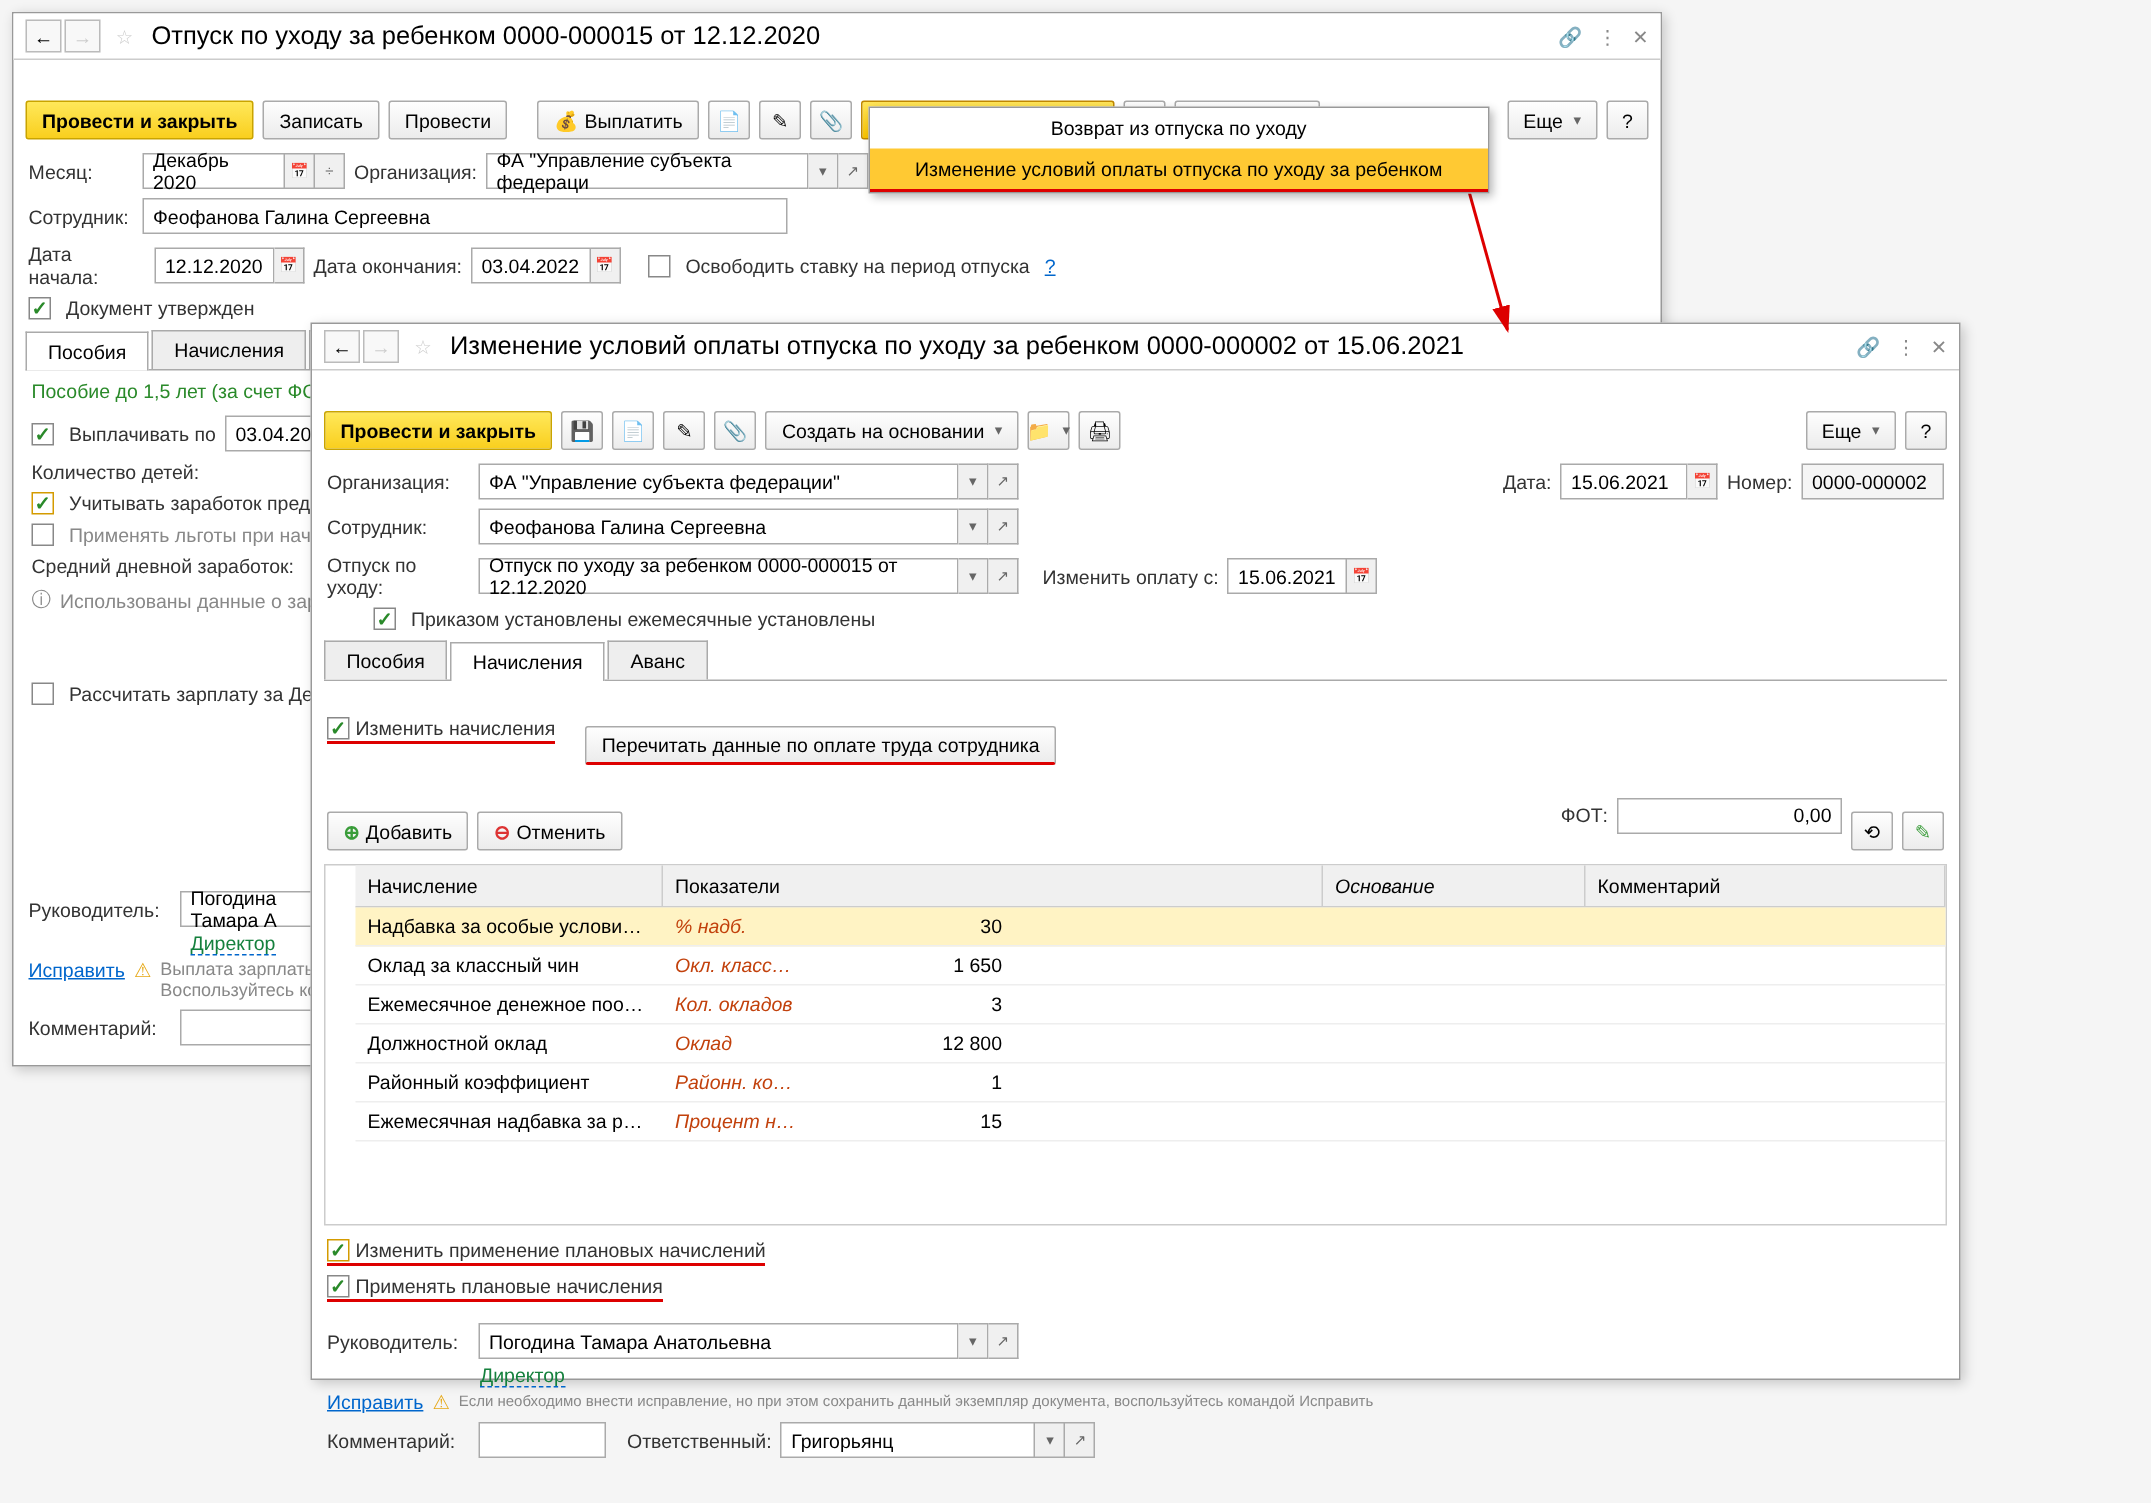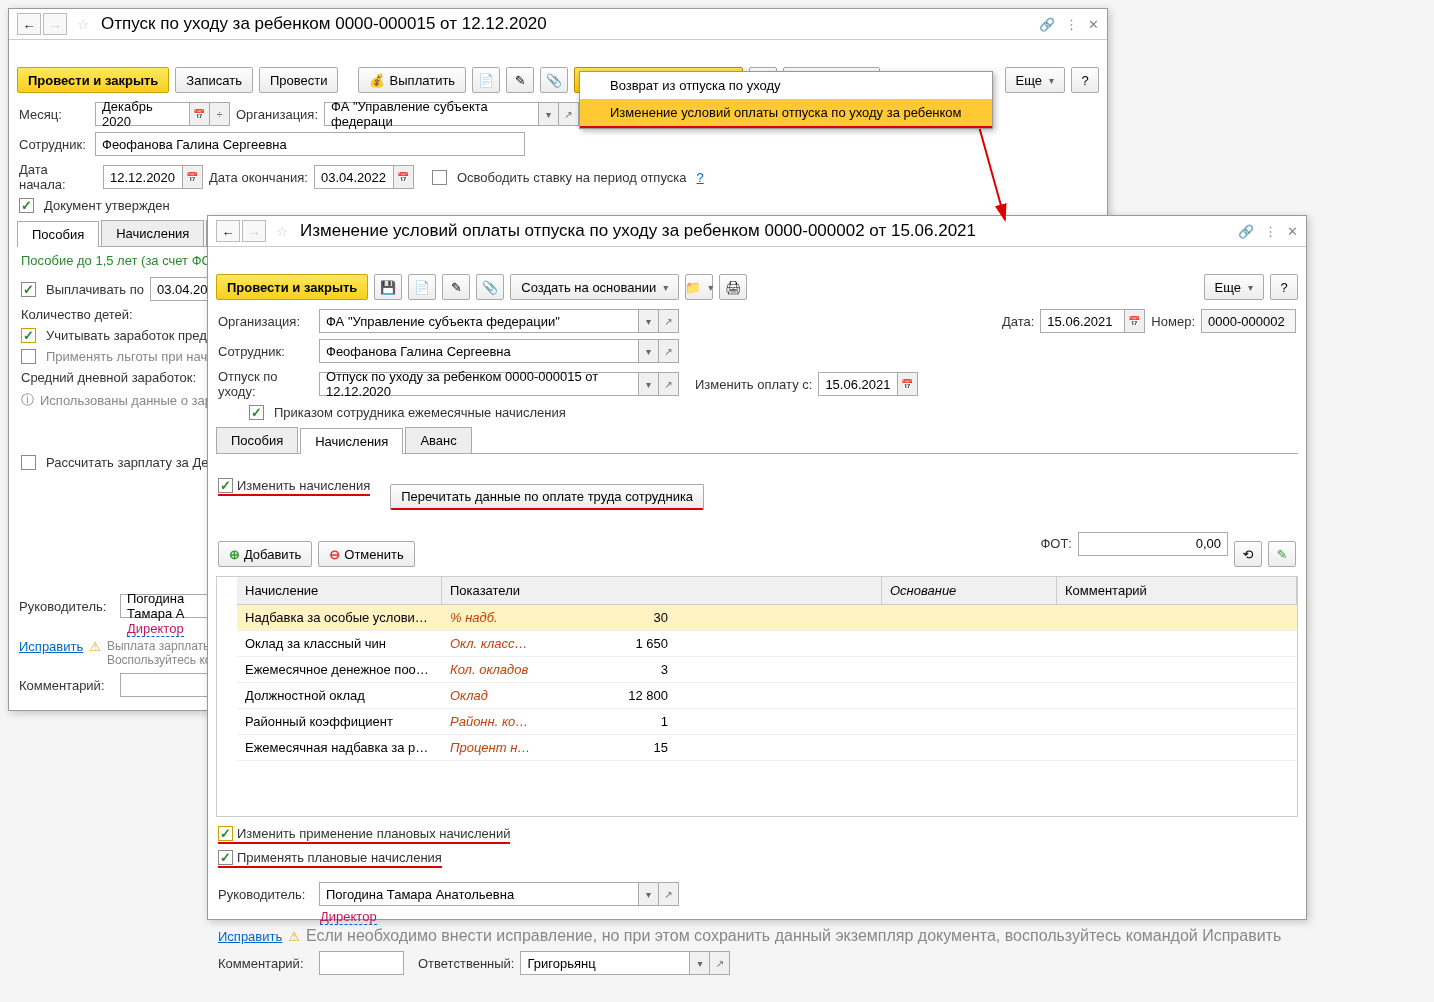--- a/index.html
+++ b/index.html
@@ -34,39 +34,39 @@
 .checkbox.checked-hl { border-color: #d49b00; }
 .checkbox.checked-hl::after { content: "✓"; color: #2a8a2a; font-weight: bold; font-size: 13px; }
 
 .tabs { display: flex; border-bottom: 1px solid #aaa; margin: 4px 8px 0; }
 .tab { padding: 5px 14px; border: 1px solid #aaa; border-bottom: none; background: #eee; margin-right: 2px; cursor: pointer; }
 .tab.active { background: #fff; position: relative; top: 1px; }
 
 .green-text { color: #2a8a2a; }
 .underline-red { border-bottom: 2px solid #d00; padding-bottom: 1px; }
 
-.dropdown-menu { position: absolute; background: #fff; border: 1px solid #999; box-shadow: 2px 2px 6px rgba(0,0,0,0.3); z-index: 100; min-width: 380px; }
+.dropdown-menu { position: absolute; background: #fff; border: 1px solid #999; box-shadow: 2px 2px 6px rgba(0,0,0,0.3); z-index: 100; min-width: 380px; text-align: center; }
 .dropdown-item { padding: 6px 30px; cursor: pointer; white-space: nowrap; }
 .dropdown-item.highlighted { background: #ffc933; border-bottom: 2px solid #d00; }
 
 .table { border: 1px solid #ccc; margin: 6px 8px; padding-left: 20px; }
 .table-header { display: flex; background: #f0f0f0; border-bottom: 1px solid #ccc; }
 .th { padding: 6px 8px; border-right: 1px solid #ccc; }
 .table-row { display: flex; border-bottom: 1px solid #eee; }
 .td { padding: 5px 8px; border-right: 1px solid transparent; overflow: hidden; white-space: nowrap; text-overflow: ellipsis; }
 .table-row.selected { background: #fff3c4; }
 .italic { font-style: italic; color: #c2410c; }
 .col-name { width: 205px; }
 .col-ind { width: 120px; }
 .col-val { width: 115px; text-align: right; }
 .col-base { width: 175px; font-style: italic; }
 .col-comm { flex: 1; }
 
 .link { color: #0066cc; text-decoration: underline; cursor: pointer; }
-.link-dotted { color: #be185d; border-bottom: 1px dashed #0066cc; cursor: pointer; text-align: right; }
+.link-dotted { color: #15803d; border-bottom: 1px dashed #0066cc; cursor: pointer; text-align: right; }
 .warn-icon { color: #e6a817; }
 .muted { color: #888; }
 
 .arrow-svg { position: absolute; left: 580px; top: 112px; pointer-events: none; z-index: 50; }
 .plus-circle { color: #3a9d3a; font-weight: bold; }
 .minus-circle { color: #d33; font-weight: bold; }
 .pencil-icon { color: #3a9d3a; }
 
 .spacer { flex: 1; }
 </style>
@@ -286,21 +286,21 @@
     <span class="lbl" style="margin-left:10px">Изменить оплату с:</span>
     <div class="field-sel">
         <div class="field" style="width:80px">15.06.2021</div>
         <span class="sel-btn">📅</span>
       </div>
   </div>
 
   <div class="form-row">
     <span style="width:25px"></span>
     <span class="checkbox checked"></span>
-    <span class="lbl">Приказом сотрудника ежемесячные начисления</span>
+    <span class="lbl">Приказом установлены ежемесячные установлены</span>
   </div>
 
   <div class="tabs">
     <div class="tab">Пособия</div>
     <div class="tab active">Начисления</div>
     <div class="tab">Аванс</div>
   </div>
 
   <div class="form-row" style="margin-top:6px">
     <span style="display:inline-flex; align-items:flex-start" class="underline-red">
@@ -406,21 +406,21 @@
         <div class="field" style="width:320px">Погодина Тамара Анатольевна</div>
         <span class="sel-btn">▾</span>
         <span class="sel-btn">↗</span>
       </div>
   </div>
   <div style="padding-left:112px"><span class="link-dotted">Директор</span></div>
 
   <div class="form-row">
     <span class="link">Исправить</span>
     <span class="warn-icon">⚠</span>
-    <span class="muted" style="font-size:16px">Если необходимо внести исправление, но при этом сохранить данный экземпляр документа, воспользуйтесь командой Исправить</span>
+    <span class="muted" style="font-size:10px">Если необходимо внести исправление, но при этом сохранить данный экземпляр документа, воспользуйтесь командой Исправить</span>
   </div>
 
   <div class="form-row">
     <span class="lbl" style="width:95px">Комментарий:</span>
     <div class="field" style="width:85px"></div>
     <span class="lbl" style="margin-left:8px">Ответственный:</span>
     <div class="field-sel">
         <div class="field" style="width:170px">Григорьянц</div>
         <span class="sel-btn">▾</span>
         <span class="sel-btn">↗</span>

